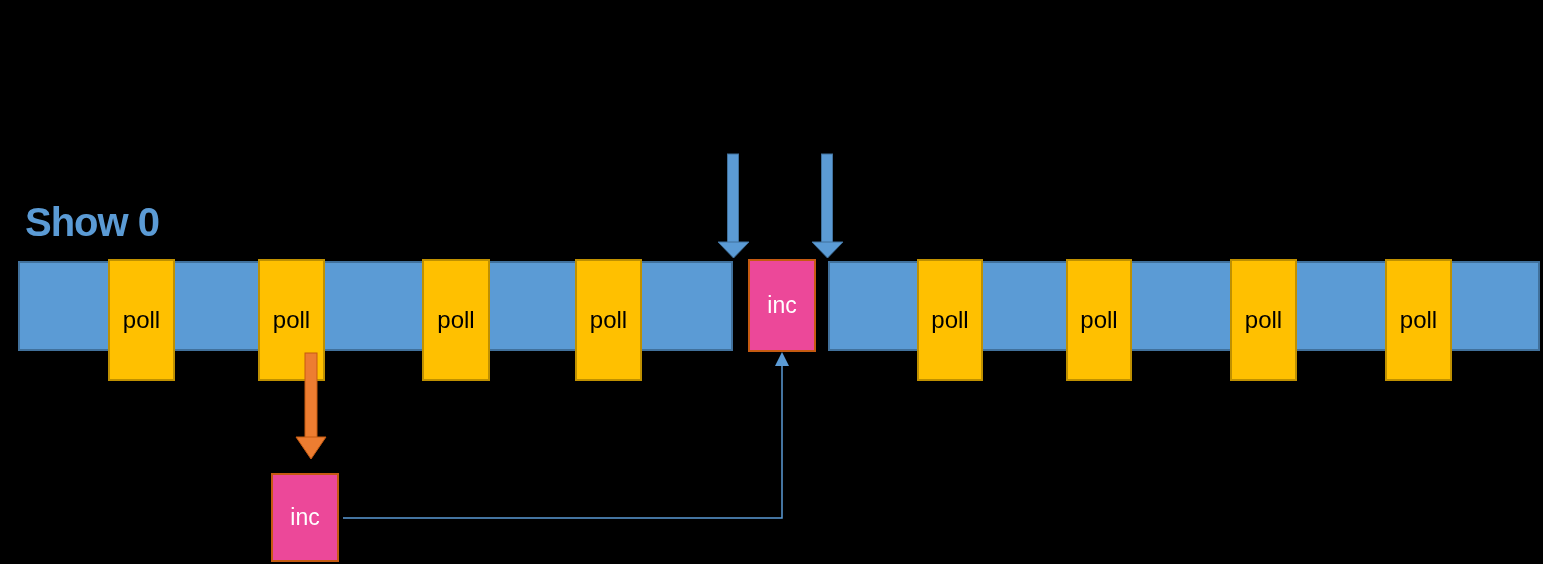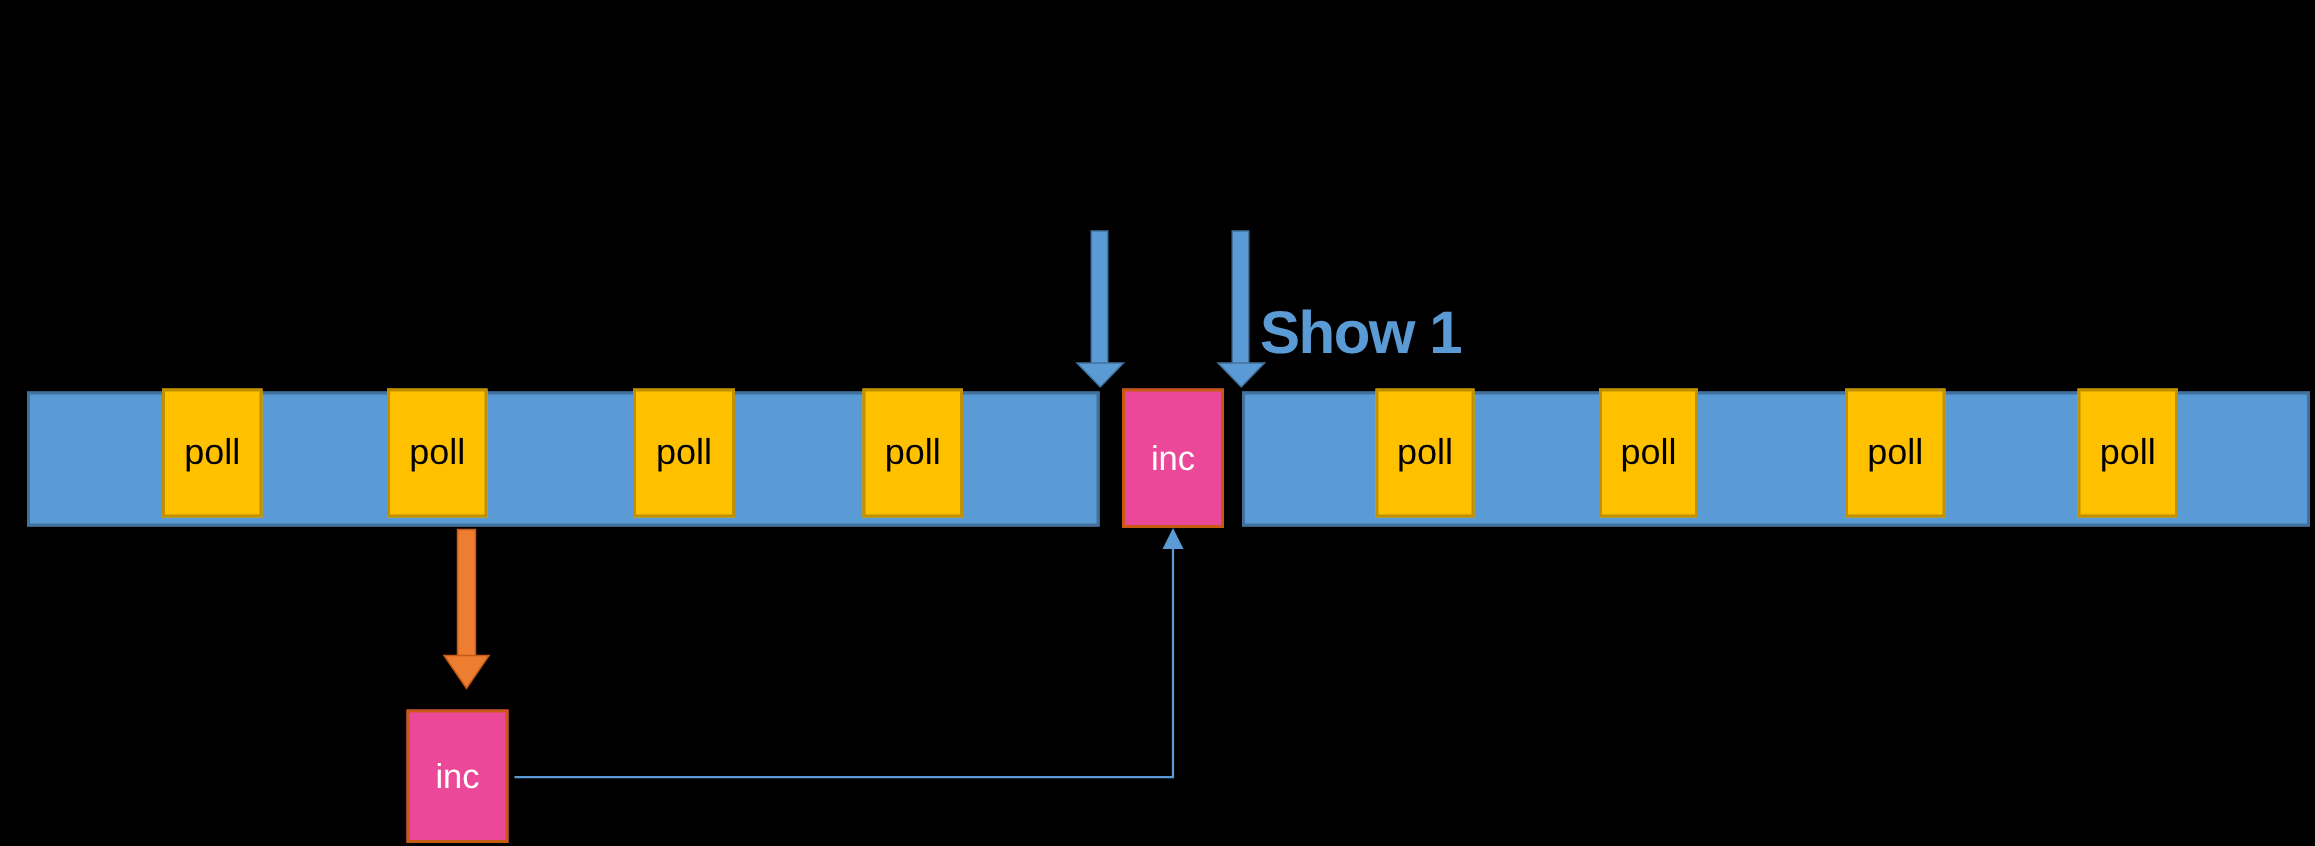--- a/index.html
+++ b/index.html
@@ -34,21 +34,21 @@
     background: #5B9BD5;
     border: 2px solid #41719C;
     box-sizing: border-box;
   }
   .segment1 { left: 18px;  width: 715px; }
   .segment2 { left: 828px; width: 712px; }
 
   .poll {
     position: absolute;
     top: 259px;
-    height: 86px;
+    height: 122px;
     background: #FFC000;
     border: 2px solid #BF9000;
     box-sizing: border-box;
     display: flex;
     align-items: center;
     justify-content: center;
     color: #000000;
     font-size: 24px;
     line-height: 1;
   }
@@ -83,21 +83,21 @@
     width: 1543px;
     height: 564px;
     pointer-events: none;
   }
 </style>
 </head>
 <body>
 
 <div class="canvas">
 
-  <div class="show-label show1">Show 1</div>
+  <div class="show-label show0">Show 0</div>
 
   <div class="segment segment1"></div>
   <div class="segment segment2"></div>
 
   <div class="poll p1">poll</div>
   <div class="poll p2">poll</div>
   <div class="poll p3">poll</div>
   <div class="poll p4">poll</div>
   <div class="poll p5">poll</div>
   <div class="poll p6">poll</div>

